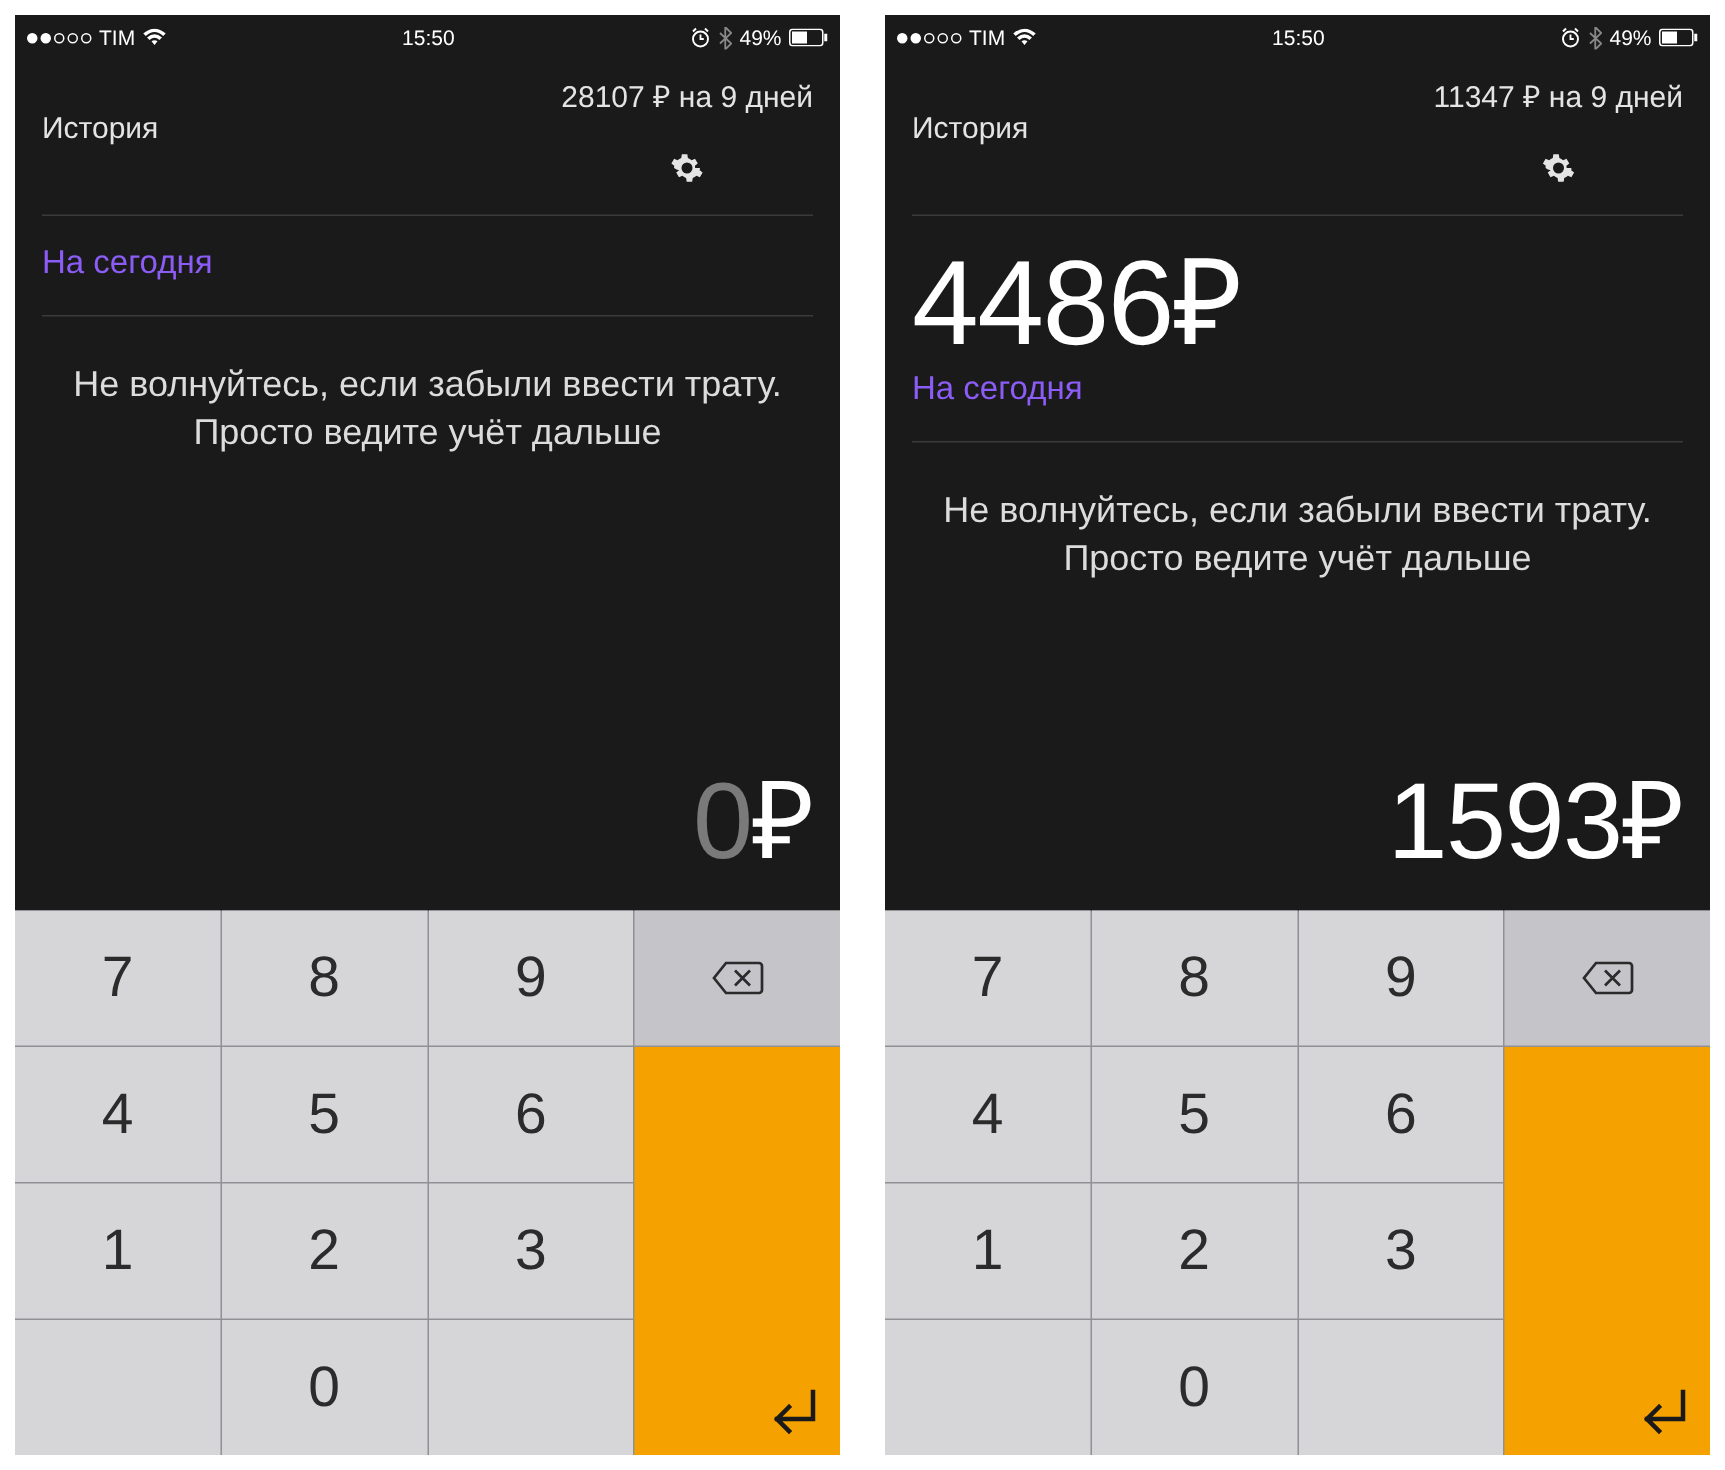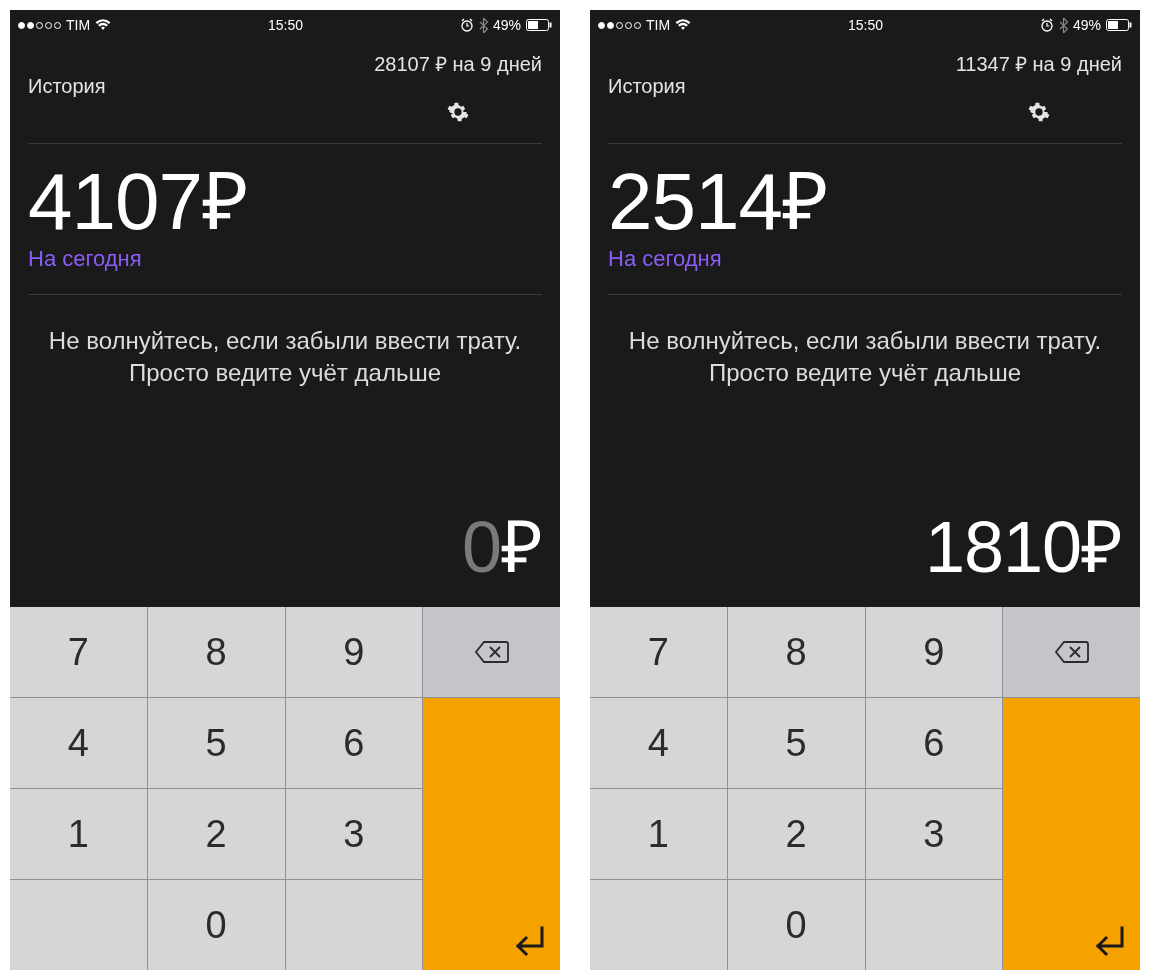--- a/index.html
+++ b/index.html
@@ -178,21 +178,20 @@
       <span class="gear">
         <svg width="22" height="22" viewBox="0 0 24 24">
             <path fill="#e4e4e4" d="M12 8a4 4 0 1 0 0 8 4 4 0 0 0 0-8zm9.4 4c0 .6-.05 1.1-.14 1.6l2.1 1.6-2 3.5-2.5-1a8 8 0 0 1-2.7 1.6l-.4 2.7h-4l-.4-2.7a8 8 0 0 1-2.7-1.6l-2.5 1-2-3.5 2.1-1.6A8.5 8.5 0 0 1 2.6 12c0-.6.05-1.1.14-1.6L.64 8.8l2-3.5 2.5 1a8 8 0 0 1 2.7-1.6L8.24 2h4l.4 2.7a8 8 0 0 1 2.7 1.6l2.5-1 2 3.5-2.1 1.6c.1.5.16 1 .16 1.6z"></path>
           </svg>
       </span>
     </div>
   </div>
 
   <div class="dark">
     <hr class="hr">
-    <div class="amount-big">4107₽</div>
     <div class="amount-label">На сегодня</div>
     <hr class="hr">
     <div class="tip">Не волнуйтесь, если забыли ввести трату. Просто ведите учёт дальше</div>
 
     <div class="input-row">
       <span class="dim">0</span><span>₽</span>
     </div>
   </div>
 
   <div class="keypad">
@@ -275,27 +274,27 @@
       <span class="gear">
         <svg width="22" height="22" viewBox="0 0 24 24">
             <path fill="#e4e4e4" d="M12 8a4 4 0 1 0 0 8 4 4 0 0 0 0-8zm9.4 4c0 .6-.05 1.1-.14 1.6l2.1 1.6-2 3.5-2.5-1a8 8 0 0 1-2.7 1.6l-.4 2.7h-4l-.4-2.7a8 8 0 0 1-2.7-1.6l-2.5 1-2-3.5 2.1-1.6A8.5 8.5 0 0 1 2.6 12c0-.6.05-1.1.14-1.6L.64 8.8l2-3.5 2.5 1a8 8 0 0 1 2.7-1.6L8.24 2h4l.4 2.7a8 8 0 0 1 2.7 1.6l2.5-1 2 3.5-2.1 1.6c.1.5.16 1 .16 1.6z"></path>
           </svg>
       </span>
     </div>
   </div>
 
   <div class="dark">
     <hr class="hr">
-    <div class="amount-big">2514₽</div>
+    <div class="amount-big">4486₽</div>
     <div class="amount-label">На сегодня</div>
     <hr class="hr">
     <div class="tip">Не волнуйтесь, если забыли ввести трату. Просто ведите учёт дальше</div>
 
     <div class="input-row">
-      <span>1810</span><span>₽</span>
+      <span>1593</span><span>₽</span>
     </div>
   </div>
 
   <div class="keypad">
     <div class="key">7</div>
     <div class="key">8</div>
     <div class="key">9</div>
     <div class="key util">
       <svg width="36" height="26" viewBox="0 0 36 26">
           <path d="M10 3 H32 a2 2 0 0 1 2 2 V21 a2 2 0 0 1 -2 2 H10 L2 13 Z" fill="none" stroke="#2b2b2b" stroke-width="1.8"></path>

